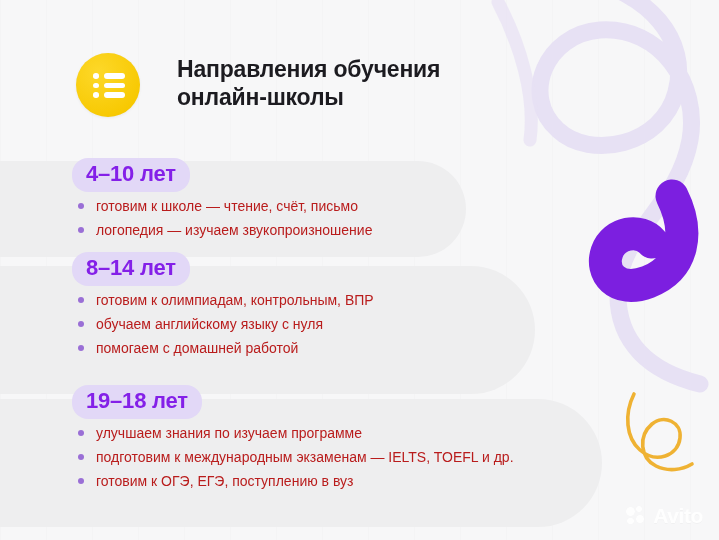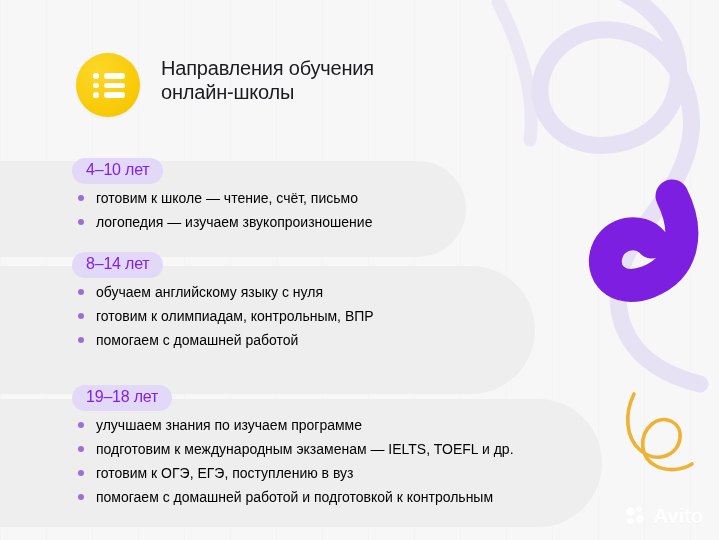--- a/index.html
+++ b/index.html
@@ -59,52 +59,53 @@
   }
   .bd { position:absolute; background:#ffffff; border-radius:50%;
         width:5.5px; height:5.5px; left:17px; }
   .bl { position:absolute; background:#ffffff; border-radius:3px;
         height:5.5px; left:28px; width:21px; }
   .bd.r1,.bl.r1 { top:20px; }
   .bd.r2,.bl.r2 { top:29.5px; }
   .bd.r3,.bl.r3 { top:39px; }
 
   #title {
-    font-size:20px;
-    font-weight:normal;
+    font-size:23px;
+    font-weight:bold;
     color:#1c1b20;
     line-height:1.20;
     letter-spacing:-0.2px;
     padding-top:3px;
     white-space:pre-line;
+    margin-left:16px;
   }
 
   
   .section { position:absolute; left:0; z-index:6; width:660px; }
   #section-1 { top:158px; }
   #section-2 { top:252px; }
   #section-3 { top:385px; }
 
   .age-pill {
     display:inline-block;
     margin-left:72px;
     background:#e2d8f7;
     color:#8420e8;
-    font-size:16px;
-    font-weight:normal;
+    font-size:22px;
+    font-weight:bold;
     letter-spacing:-0.2px;
     padding:3px 14px 5px 14px;
     border-radius:16px;
   }
   .bullets { list-style:none; margin-top:7px; margin-left:78px; }
   .bullets li {
     position:relative;
     padding-left:18px;
     font-size:14px;
-    color:#000000;
+    color:#b91c1c;
     line-height:1.0;
     margin-bottom:10px;
     white-space:nowrap;
   }
   .bullets li::before {
     content:"";
     position:absolute;
     left:0; top:4px;
     width:6px; height:6px;
     border-radius:50%;
@@ -193,33 +194,32 @@
     <div class="age-pill">4–10 лет</div>
     <ul class="bullets">
       <li>готовим к школе — чтение, счёт, письмо</li>
       <li>логопедия — изучаем звукопроизношение</li>
     </ul>
   </div>
 
   <div class="section" id="section-2">
     <div class="age-pill">8–14 лет</div>
     <ul class="bullets">
+      <li>готовим к олимпиадам, контрольным, ВПР</li>
       <li>обучаем английскому языку с нуля</li>
-      <li>готовим к олимпиадам, контрольным, ВПР</li>
       <li>помогаем с домашней работой</li>
     </ul>
   </div>
 
   <div class="section" id="section-3">
     <div class="age-pill">19–18 лет</div>
     <ul class="bullets">
       <li>улучшаем знания по изучаем программе</li>
       <li>подготовим к международным экзаменам — IELTS, TOEFL и др.</li>
       <li>готовим к ОГЭ, ЕГЭ, поступлению в вуз</li>
-      <li>помогаем с домашней работой и подготовкой к контрольным</li>
     </ul>
   </div>
 
   <div id="avito">
     <div id="avito-mark">
       <i class="c1"></i>
         <i class="c2"></i>
         <i class="c3"></i>
         <i class="c4"></i>
     </div>

